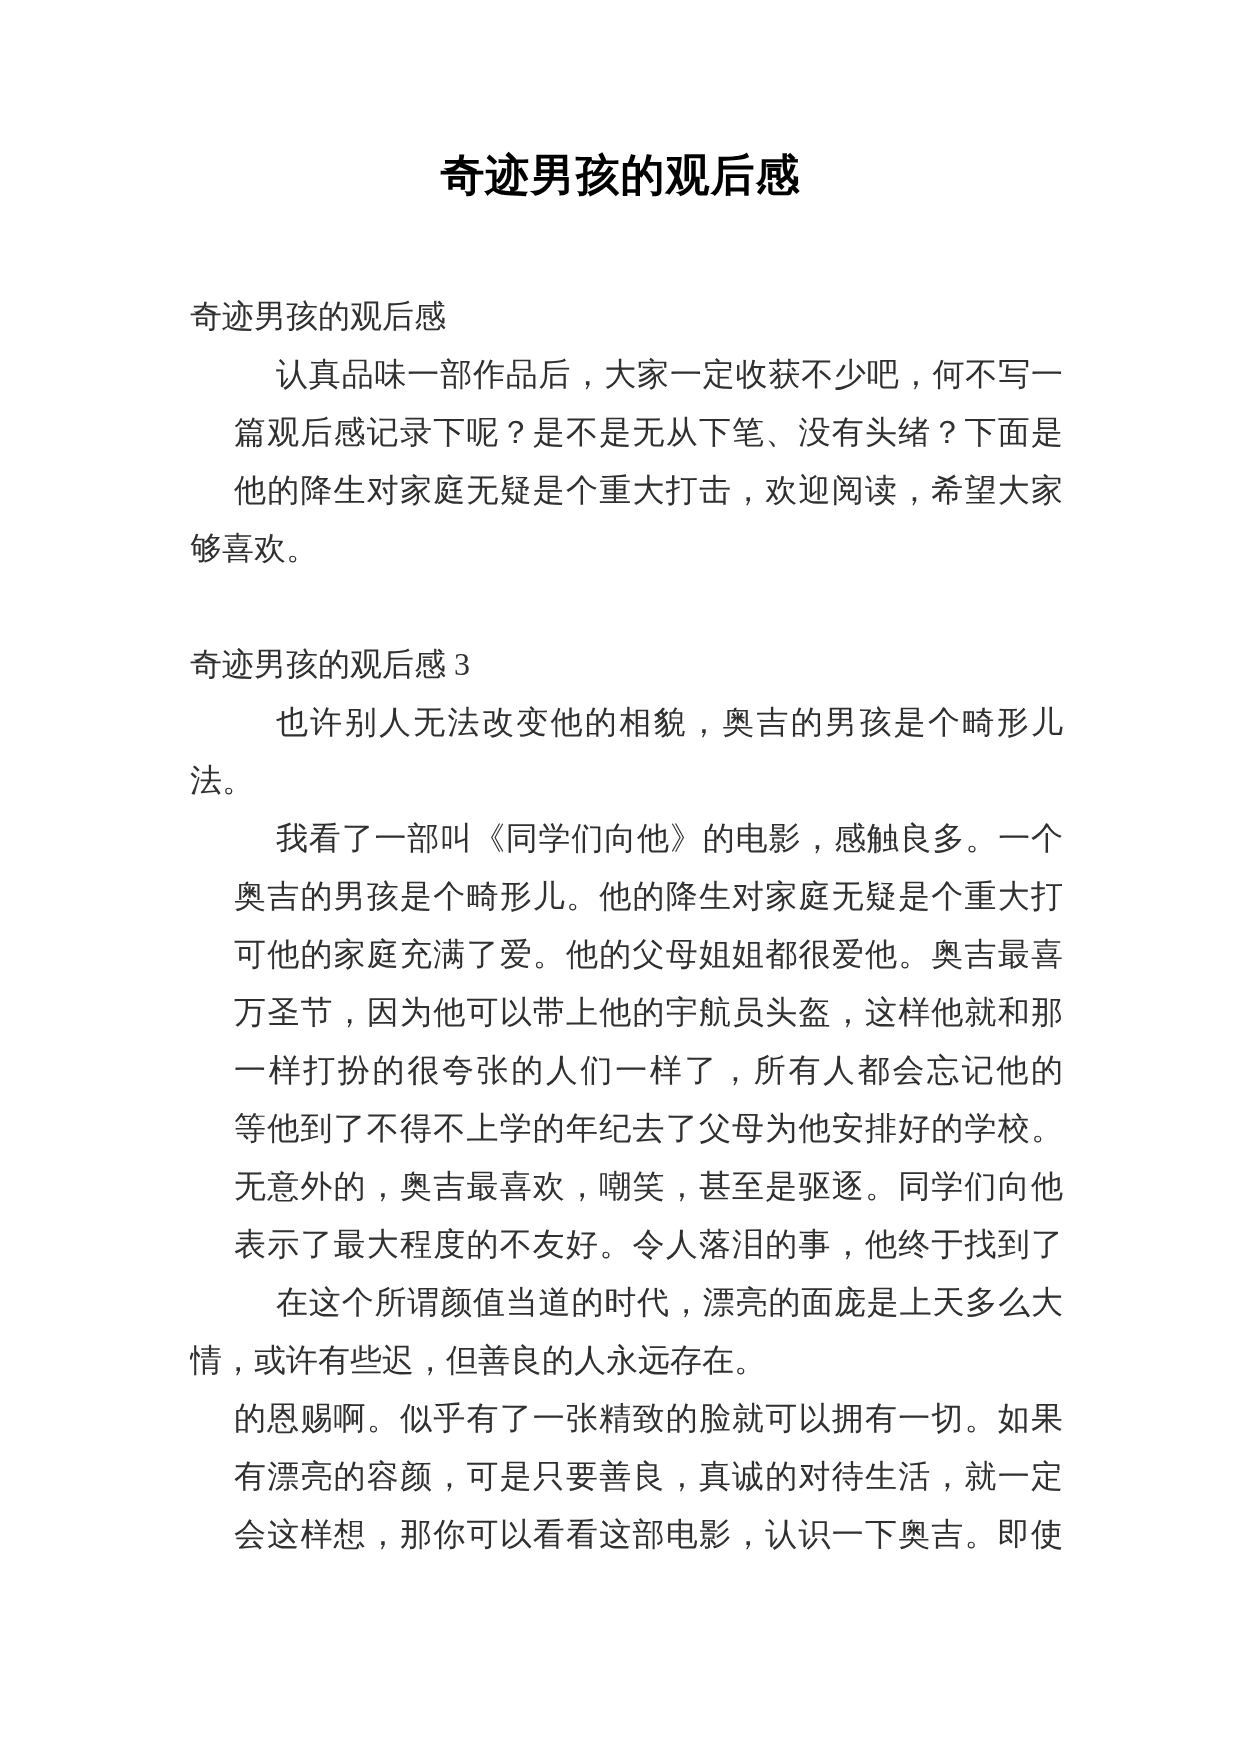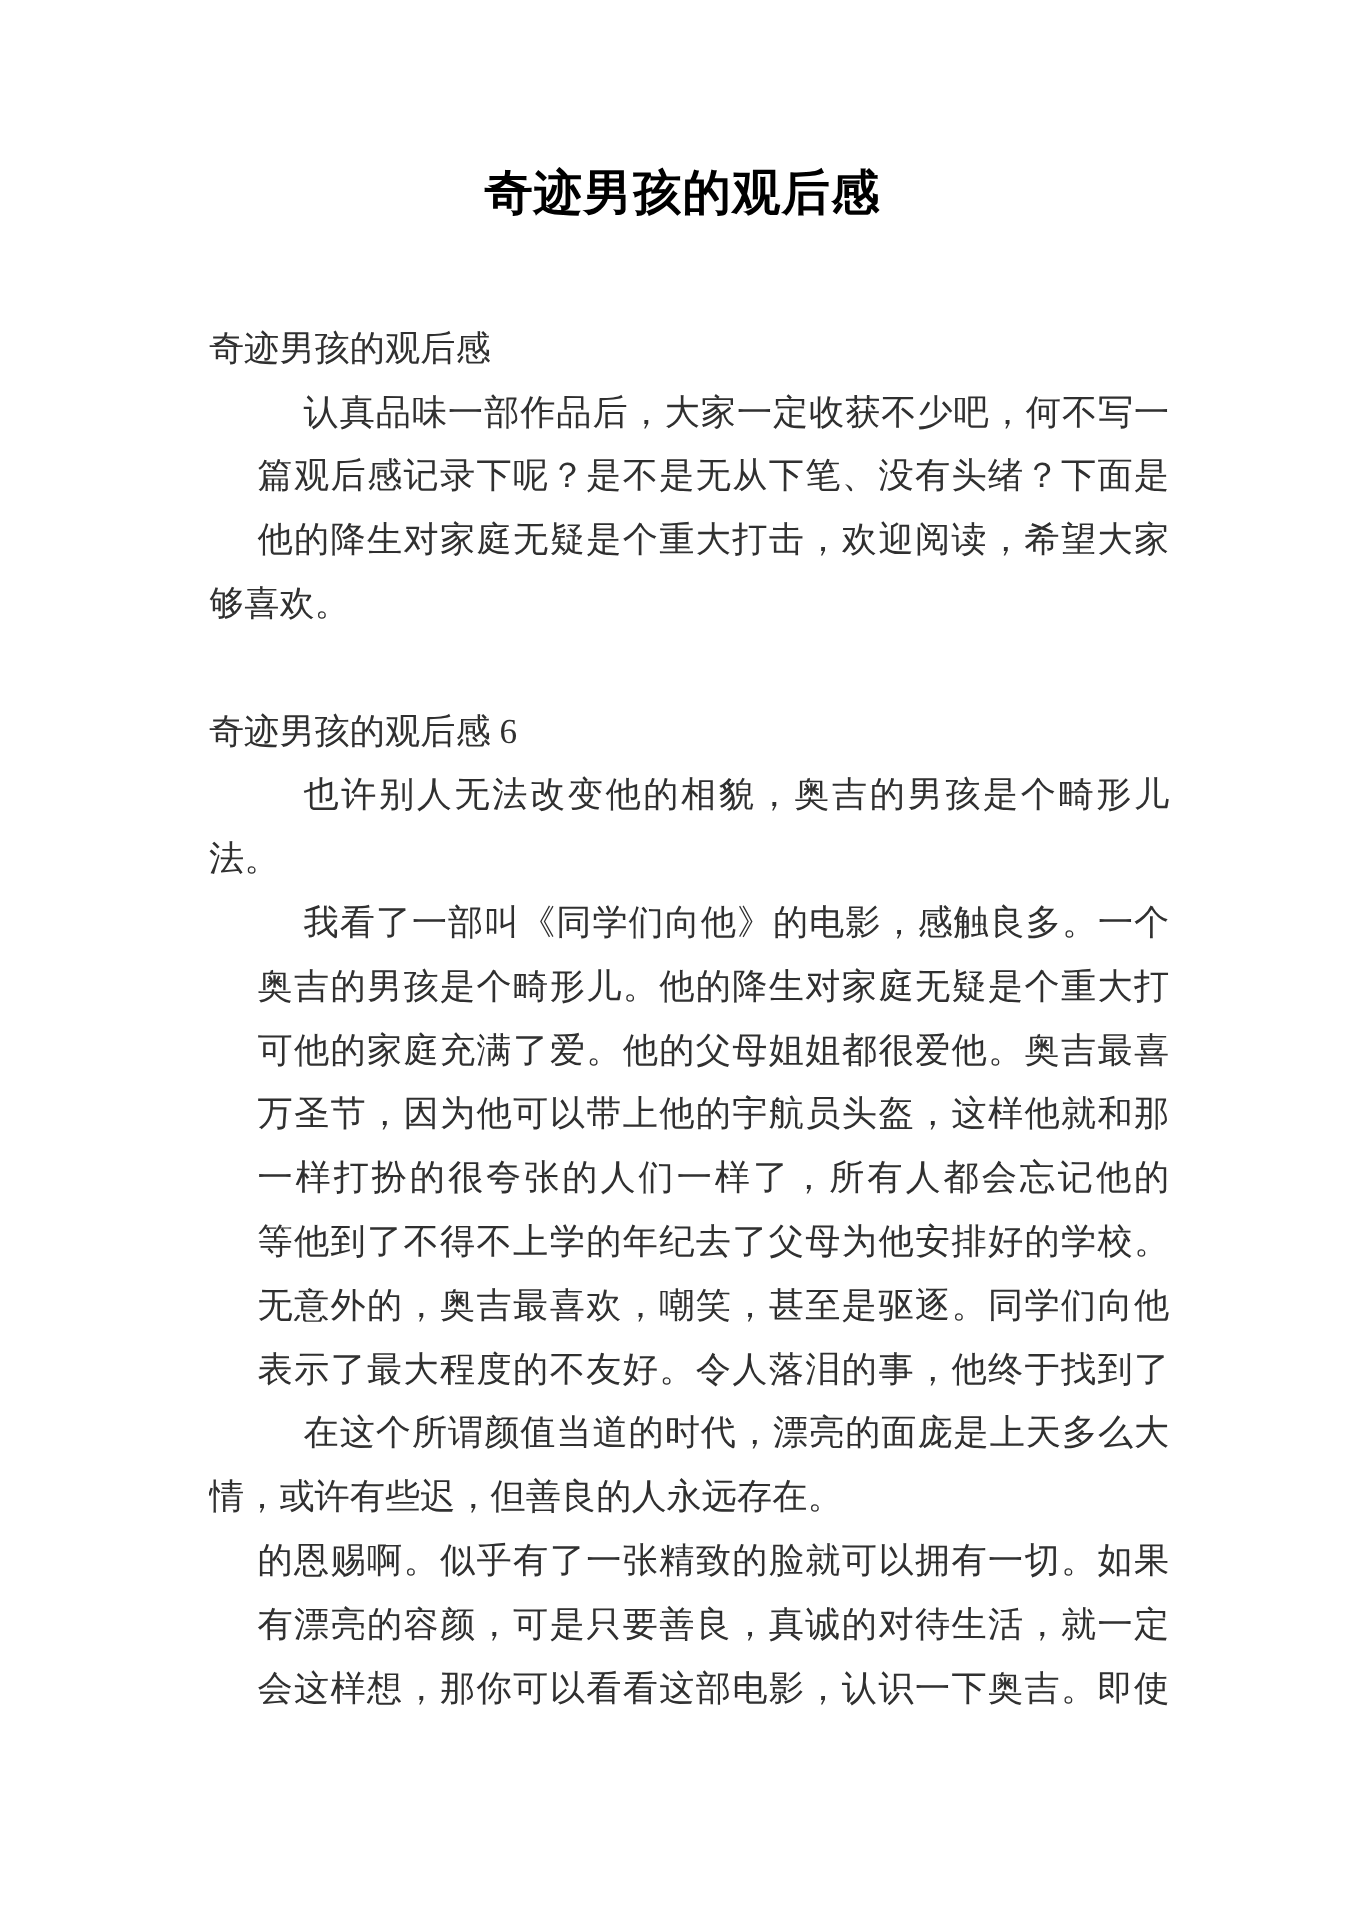--- a/index.html
+++ b/index.html
@@ -55,21 +55,21 @@
 
 <div class="page">
   <h1 class="doc-title">奇迹男孩的观后感</h1>
   <div class="doc-body" id="doc-body">
       <div class="line left">奇迹男孩的观后感</div>
       <div class="line fill indent">认真品味一部作品后，大家一定收获不少吧，何不写一</div>
       <div class="line fill">篇观后感记录下呢？是不是无从下笔、没有头绪？下面是小</div>
       <div class="line fill">他的降生对家庭无疑是个重大打击，欢迎阅读，希望大家能</div>
       <div class="line left">够喜欢。</div>
       <div class="line spacer"></div>
-      <div class="line left">奇迹男孩的观后感 6</div>
+      <div class="line left">奇迹男孩的观后感 3</div>
       <div class="line fill indent">也许别人无法改变他的相貌，奥吉的男孩是个畸形儿</div>
       <div class="line left">法。</div>
       <div class="line fill indent">我看了一部叫《同学们向他》的电影，感触良多。一个叫</div>
       <div class="line fill">奥吉的男孩是个畸形儿。他的降生对家庭无疑是个重大打击，</div>
       <div class="line fill">可他的家庭充满了爱。他的父母姐姐都很爱他。奥吉最喜欢</div>
       <div class="line fill">万圣节，因为他可以带上他的宇航员头盔，这样他就和那些</div>
       <div class="line fill">一样打扮的很夸张的人们一样了，所有人都会忘记他的脸。</div>
       <div class="line fill">等他到了不得不上学的年纪去了父母为他安排好的学校。毫</div>
       <div class="line fill">无意外的，奥吉最喜欢，嘲笑，甚至是驱逐。同学们向他</div>
       <div class="line fill">表示了最大程度的不友好。令人落泪的事，他终于找到了友</div>

